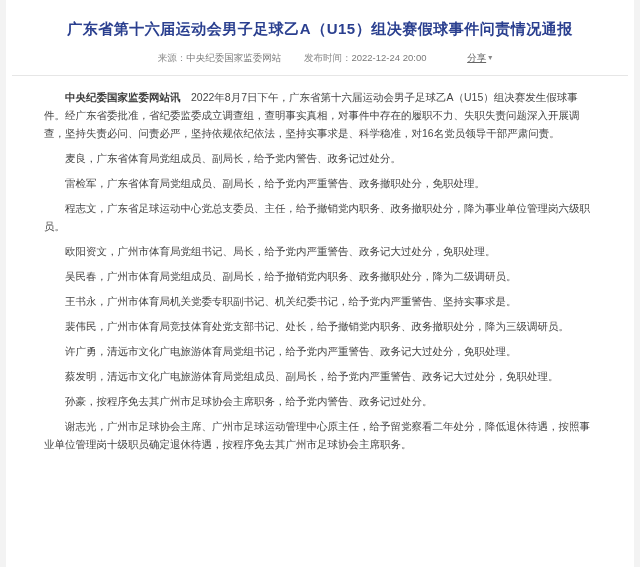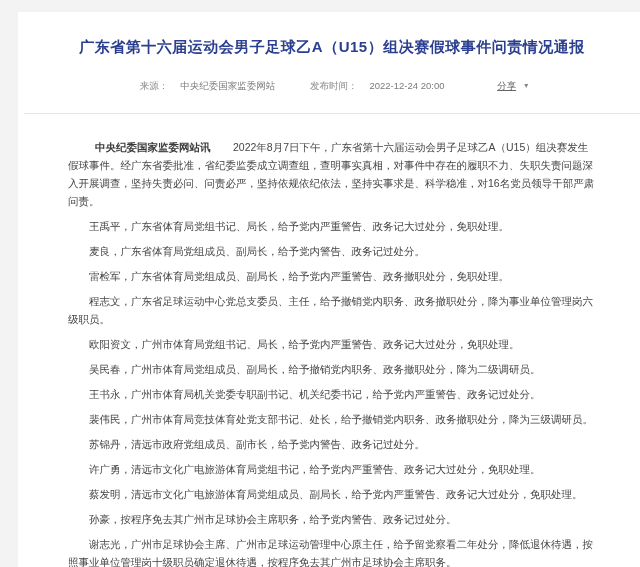--- a/index.html
+++ b/index.html
@@ -1,15 +1,15 @@
 <!DOCTYPE html>
 <html><head>
 <meta charset="utf-8">
 <style>
-  * { margin: 6px; padding: 0; box-sizing: border-box; }
+  * { margin: 0; padding: 0; box-sizing: border-box; }
   html, body { width: 640px; }
   body {
     font-family: "Liberation Sans", "DejaVu Sans", sans-serif;
     background: #f3f3f3;
     color: #404040;
   }
   .sheet {
     width: 628px;
     min-height: 567px;
     margin: 0 auto;
@@ -77,28 +77,26 @@
     <span class="item"><span>发布时间：</span><span class="value">2022-12-24 20:00</span></span>
 
     <span class="share"><span>分享</span><span class="caret">▾</span></span>
   </div>
 
   <hr class="divider">
 
   <div class="article">
     <p class="para lead"><b>中央纪委国家监委网站讯</b><span>　2022年8月7日下午，广东省第十六届运动会男子足球乙A（U15）组决赛发生假球事件。经广东省委批准，省纪委监委成立调查组，查明事实真相，对事件中存在的履职不力、失职失责问题深入开展调查，坚持失责必问、问责必严，坚持依规依纪依法，坚持实事求是、科学稳准，对16名党员领导干部严肃问责。</span></p>
 
-  <p class="para">王禹平，广东省体育局党组书记、局长，给予党内严重警告、政务记大过处分，免职处理。</p>
       <p class="para">麦良，广东省体育局党组成员、副局长，给予党内警告、政务记过处分。</p>
       <p class="para">雷检军，广东省体育局党组成员、副局长，给予党内严重警告、政务撤职处分，免职处理。</p>
       <p class="para">程志文，广东省足球运动中心党总支委员、主任，给予撤销党内职务、政务撤职处分，降为事业单位管理岗六级职员。</p>
       <p class="para">欧阳资文，广州市体育局党组书记、局长，给予党内严重警告、政务记大过处分，免职处理。</p>
       <p class="para">吴民春，广州市体育局党组成员、副局长，给予撤销党内职务、政务撤职处分，降为二级调研员。</p>
-      <p class="para">王书永，广州市体育局机关党委专职副书记、机关纪委书记，给予党内严重警告、政务记过处分。</p>
+      <p class="para">王书永，广州市体育局机关党委专职副书记、机关纪委书记，给予党内严重警告、坚持实事求是。</p>
       <p class="para">裴伟民，广州市体育局竞技体育处党支部书记、处长，给予撤销党内职务、政务撤职处分，降为三级调研员。</p>
-      <p class="para">苏锦丹，清远市政府党组成员、副市长，给予党内警告、政务记过处分。</p>
       <p class="para">许广勇，清远市文化广电旅游体育局党组书记，给予党内严重警告、政务记大过处分，免职处理。</p>
       <p class="para">蔡发明，清远市文化广电旅游体育局党组成员、副局长，给予党内严重警告、政务记大过处分，免职处理。</p>
       <p class="para">孙豪，按程序免去其广州市足球协会主席职务，给予党内警告、政务记过处分。</p>
       <p class="para">谢志光，广州市足球协会主席、广州市足球运动管理中心原主任，给予留党察看二年处分，降低退休待遇，按照事业单位管理岗十级职员确定退休待遇，按程序免去其广州市足球协会主席职务。</p>
     </div>
 
 </div>
 
 </body></html>

